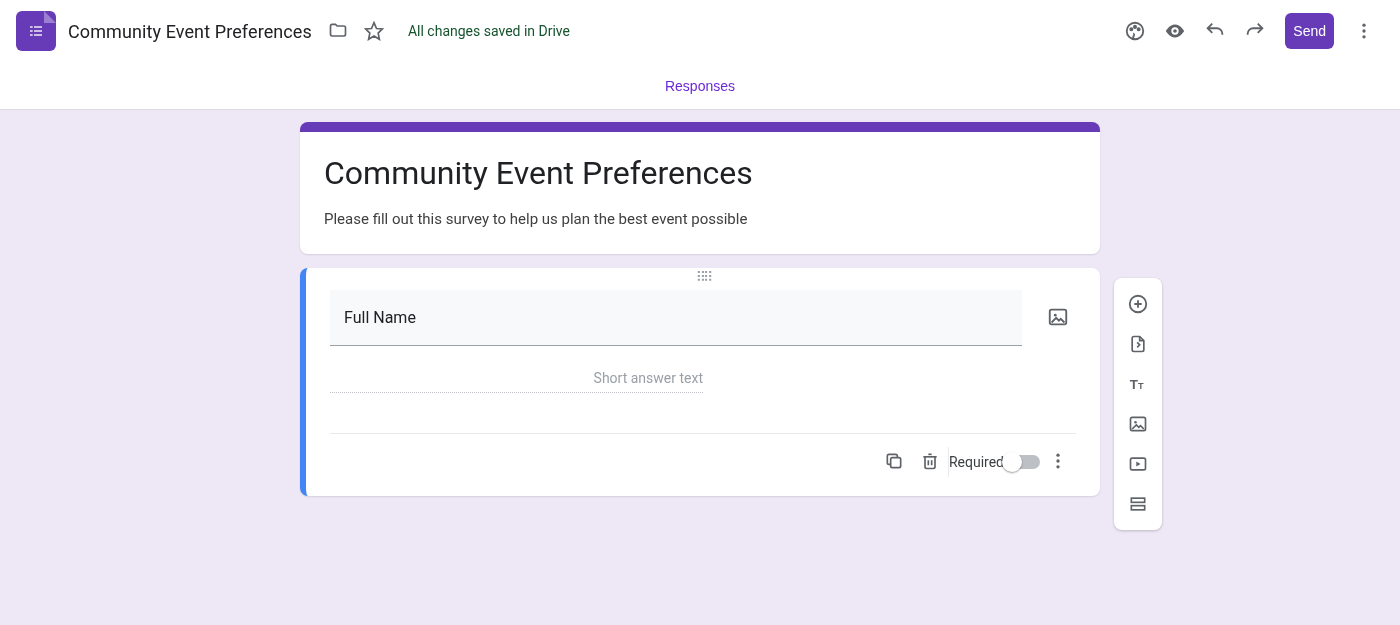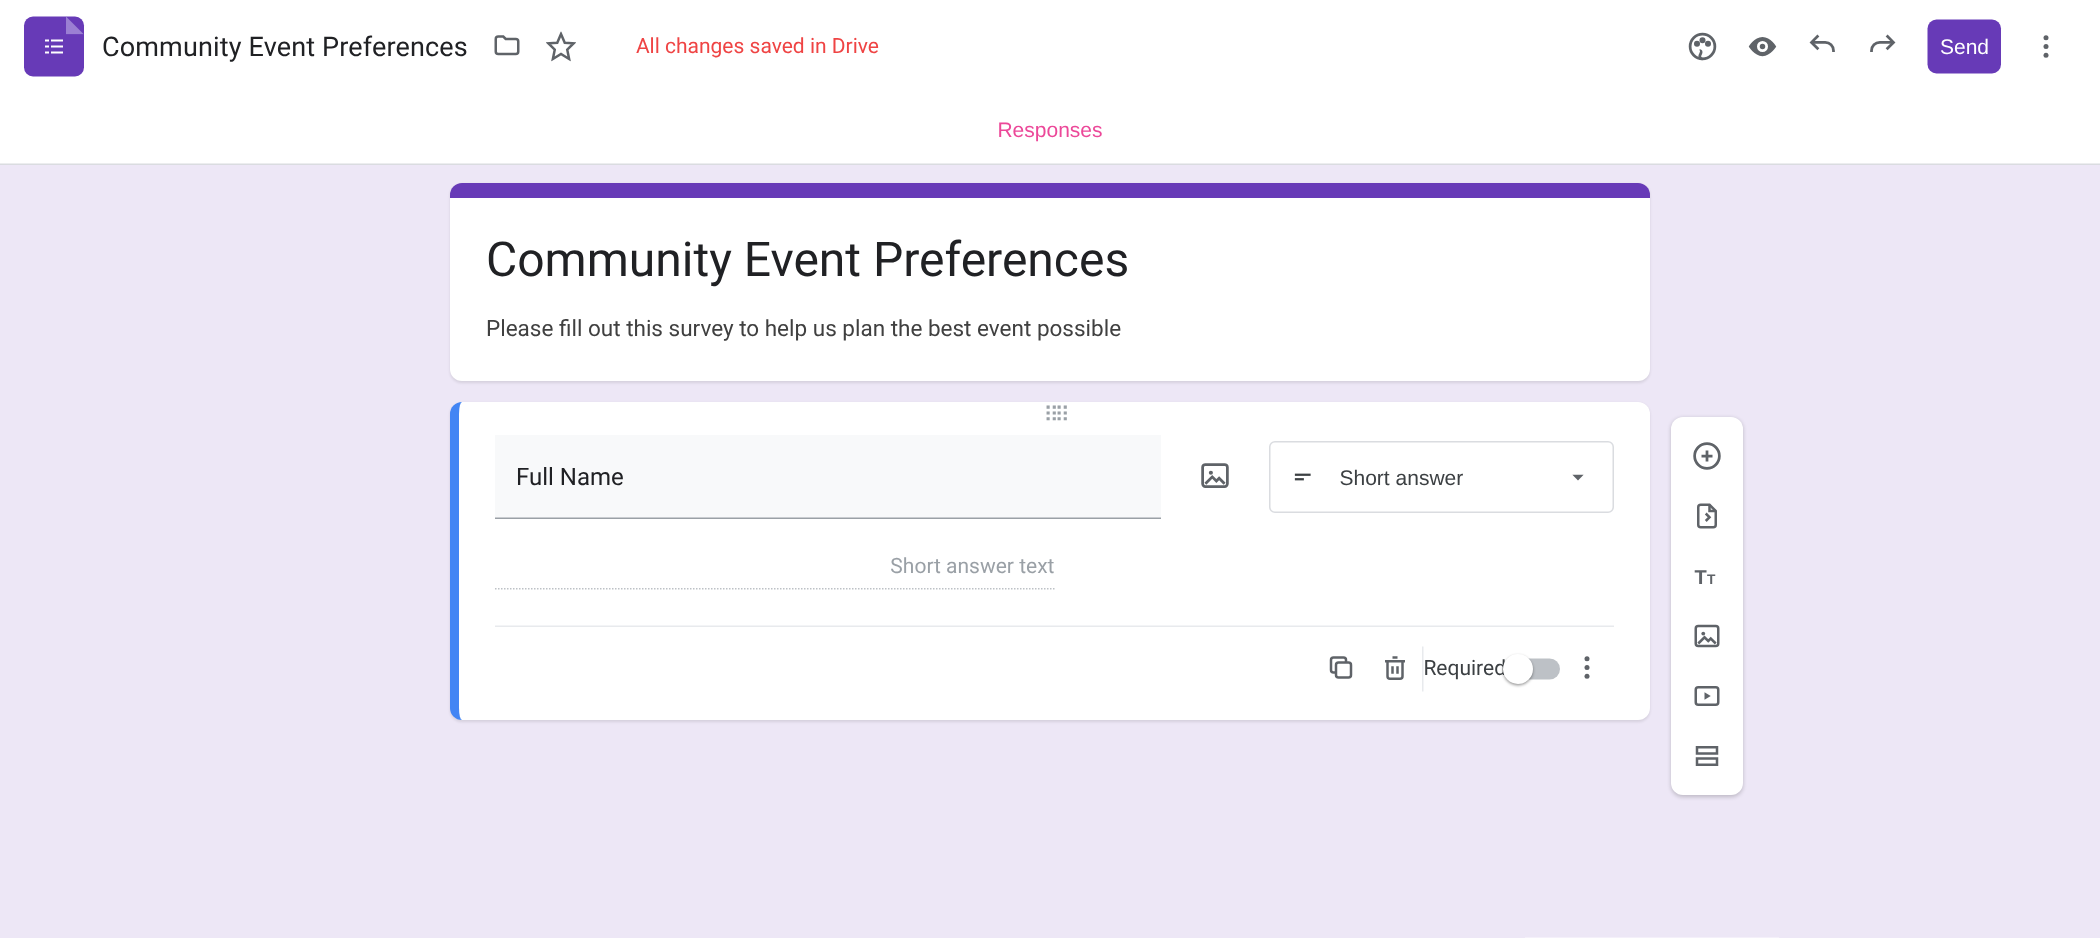--- a/index.html
+++ b/index.html
@@ -40,42 +40,42 @@
       letter-spacing: .1px;
       margin-right: 8px;
     }
     .hdr-icon-btn {
       width: 40px; height: 40px;
       display:flex; align-items:center; justify-content:center;
       color:#5f6368; cursor:pointer; border:none; background:none;
     }
     .hdr-icon-btn.small { width:36px; height:36px; }
     .saved-text {
-      margin-left: 32px;
+      margin-left: 16px;
       font-size: 14px;
-      color: #ef4444;
+      color: #14532d;
     }
     .spacer { flex:1; }
     .send-btn {
       background:#673ab7; color:#fff;
       border:none; border-radius:6px;
       font-size:14px; font-weight:500;
       padding: 0 8px; height:36px;
       cursor:pointer; margin: 0 10px;
     }
     
     .tabbar {
       display:flex; justify-content:center;
       height:48px; border-bottom:1px solid #dadce0;
       background:#fff;
     }
     .tab {
       padding: 0 16px;
       display:flex; align-items:center;
-      font-size:14px; color:#ec4899;
+      font-size:14px; color:#6d28d9;
       cursor:pointer; border:none; background:none;
       position:relative;
     }
     .tab.active { color:#673ab7; font-weight:500; }
     .tab.active::after {
       content:""; position:absolute; left:8px; right:8px; bottom:0;
       height:3px; background:#673ab7; border-radius:3px 3px 0 0;
     }
     
     .workspace {
@@ -137,21 +137,21 @@
     .answer-ph {
       margin-top:24px;
       width:50%;
       font-size:14px; color:#9aa0a6;
       border-bottom:1px dotted #bdc1c6;
       padding-bottom:6px;
       text-align:right;
     }
 
     .q-footer {
-      margin-top:24px;
+      margin-top:40px;
       border-top:1px solid #e8eaed;
       padding-top:10px;
       display:flex; align-items:center; justify-content:flex-end;
     }
     .foot-btn {
       width:36px; height:36px; border:none; background:none; cursor:pointer;
       color:#5f6368;
     }
     .foot-sep { width:1px; height:30px; background:#e8eaed; }
     .req-label { font-size:14px; color:#3c4043; }
@@ -259,30 +259,20 @@
       <div class="drag-handle">⠿⠿</div>
       <div class="q-row">
         <div class="q-title-wrap">
           <input class="q-title" value="Full Name" style="">
         </div>
         <button class="q-imgbtn">
           <svg width="22" height="22" viewBox="0 0 24 24" fill="none" stroke="currentColor" stroke-width="2">
               <rect x="3" y="4" width="18" height="16" rx="2"></rect>
               <circle cx="9" cy="10" r="1.5" fill="currentColor" stroke="none"></circle>
               <path d="m5 18 5-5 3 3 2-2 4 4"></path>
-            </svg>
-        </button>
-        <button class="q-type">
-          <svg class="left" width="18" height="18" viewBox="0 0 24 24" fill="currentColor">
-              <rect x="3" y="9" width="14" height="2"></rect>
-              <rect x="3" y="13" width="8" height="2"></rect>
-            </svg>
-          <span>Short answer</span>
-          <svg class="arrow" width="18" height="18" viewBox="0 0 24 24" fill="currentColor">
-              <path d="m7 10 5 5 5-5z"></path>
             </svg>
         </button>
       </div>
 
       <div class="answer-ph">Short answer text</div>
 
       <div class="q-footer">
         <button class="foot-btn">
           <svg width="20" height="20" viewBox="0 0 24 24" fill="none" stroke="currentColor" stroke-width="2">
               <rect x="8" y="8" width="12" height="12" rx="2"></rect>

